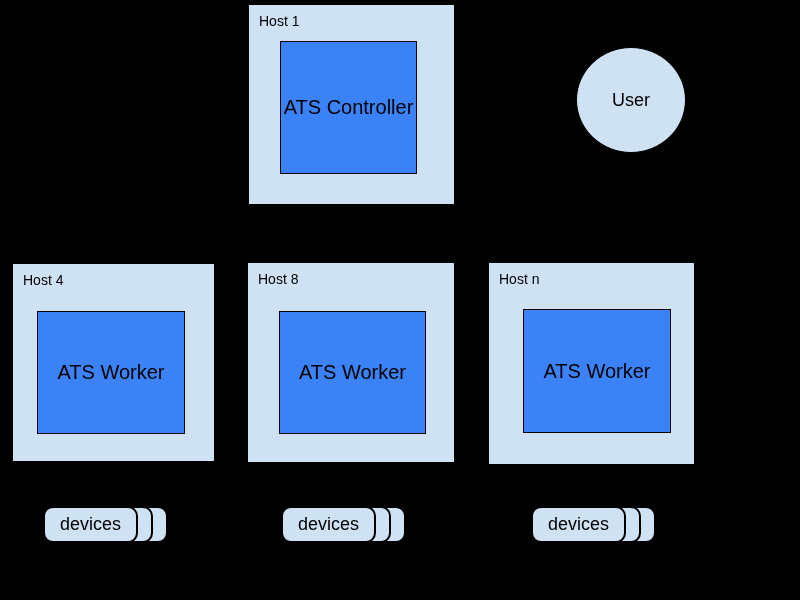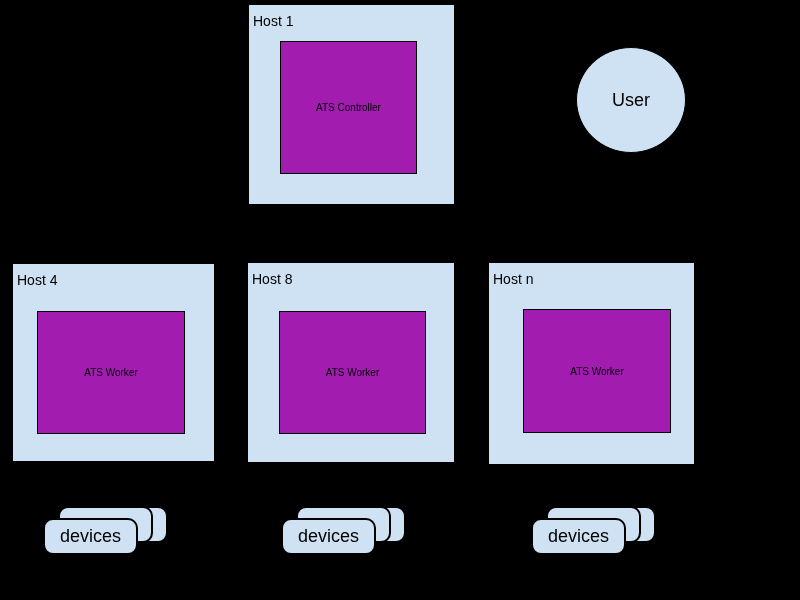--- a/index.html
+++ b/index.html
@@ -18,35 +18,35 @@
   }
   .host {
     position: absolute;
     background: #cfe2f3;
     border: 1px solid #000000;
     box-sizing: border-box;
   }
   .host-label {
     position: absolute;
     top: 7px;
-    left: 4px;
+    left: 10px;
     font-size: 14px;
     line-height: 18px;
     white-space: nowrap;
     text-align: center;
   }
   .inner-box {
     position: absolute;
-    background: #a21caf;
+    background: #3b82f6;
     border: 1px solid #000000;
     box-sizing: border-box;
     display: flex;
     align-items: center;
     justify-content: center;
-    font-size: 10px;
+    font-size: 20px;
     text-align: center;
   }
   .host1  { left: 248px; top: 4px;   width: 207px; height: 201px; }
   .host1 .inner-box { left: 31px; top: 36px; width: 137px; height: 133px; }
   .host2  { left: 12px;  top: 263px; width: 203px; height: 199px; }
   .host2 .inner-box { left: 24px; top: 47px; width: 148px; height: 123px; }
   .host3  { left: 247px; top: 262px; width: 208px; height: 201px; }
   .host3 .inner-box { left: 31px; top: 48px; width: 147px; height: 123px; }
   .hostn  { left: 488px; top: 262px; width: 207px; height: 203px; }
   .hostn .inner-box { left: 34px; top: 46px; width: 148px; height: 124px; }
@@ -86,21 +86,20 @@
   }
   .dev-back  { left: 30px; z-index: 1; }
   .dev-mid   { left: 15px; z-index: 2; }
   .dev-front {
     left: 0;
     z-index: 3;
     display: flex;
     align-items: center;
     justify-content: center;
     font-size: 18px;
-    margin-top: 12px;
   }
 </style>
 </head>
 <body>
 
 <div class="canvas">
 
   <div class="host host1">
     <div class="host-label">Host 1</div>
     <div class="inner-box">

